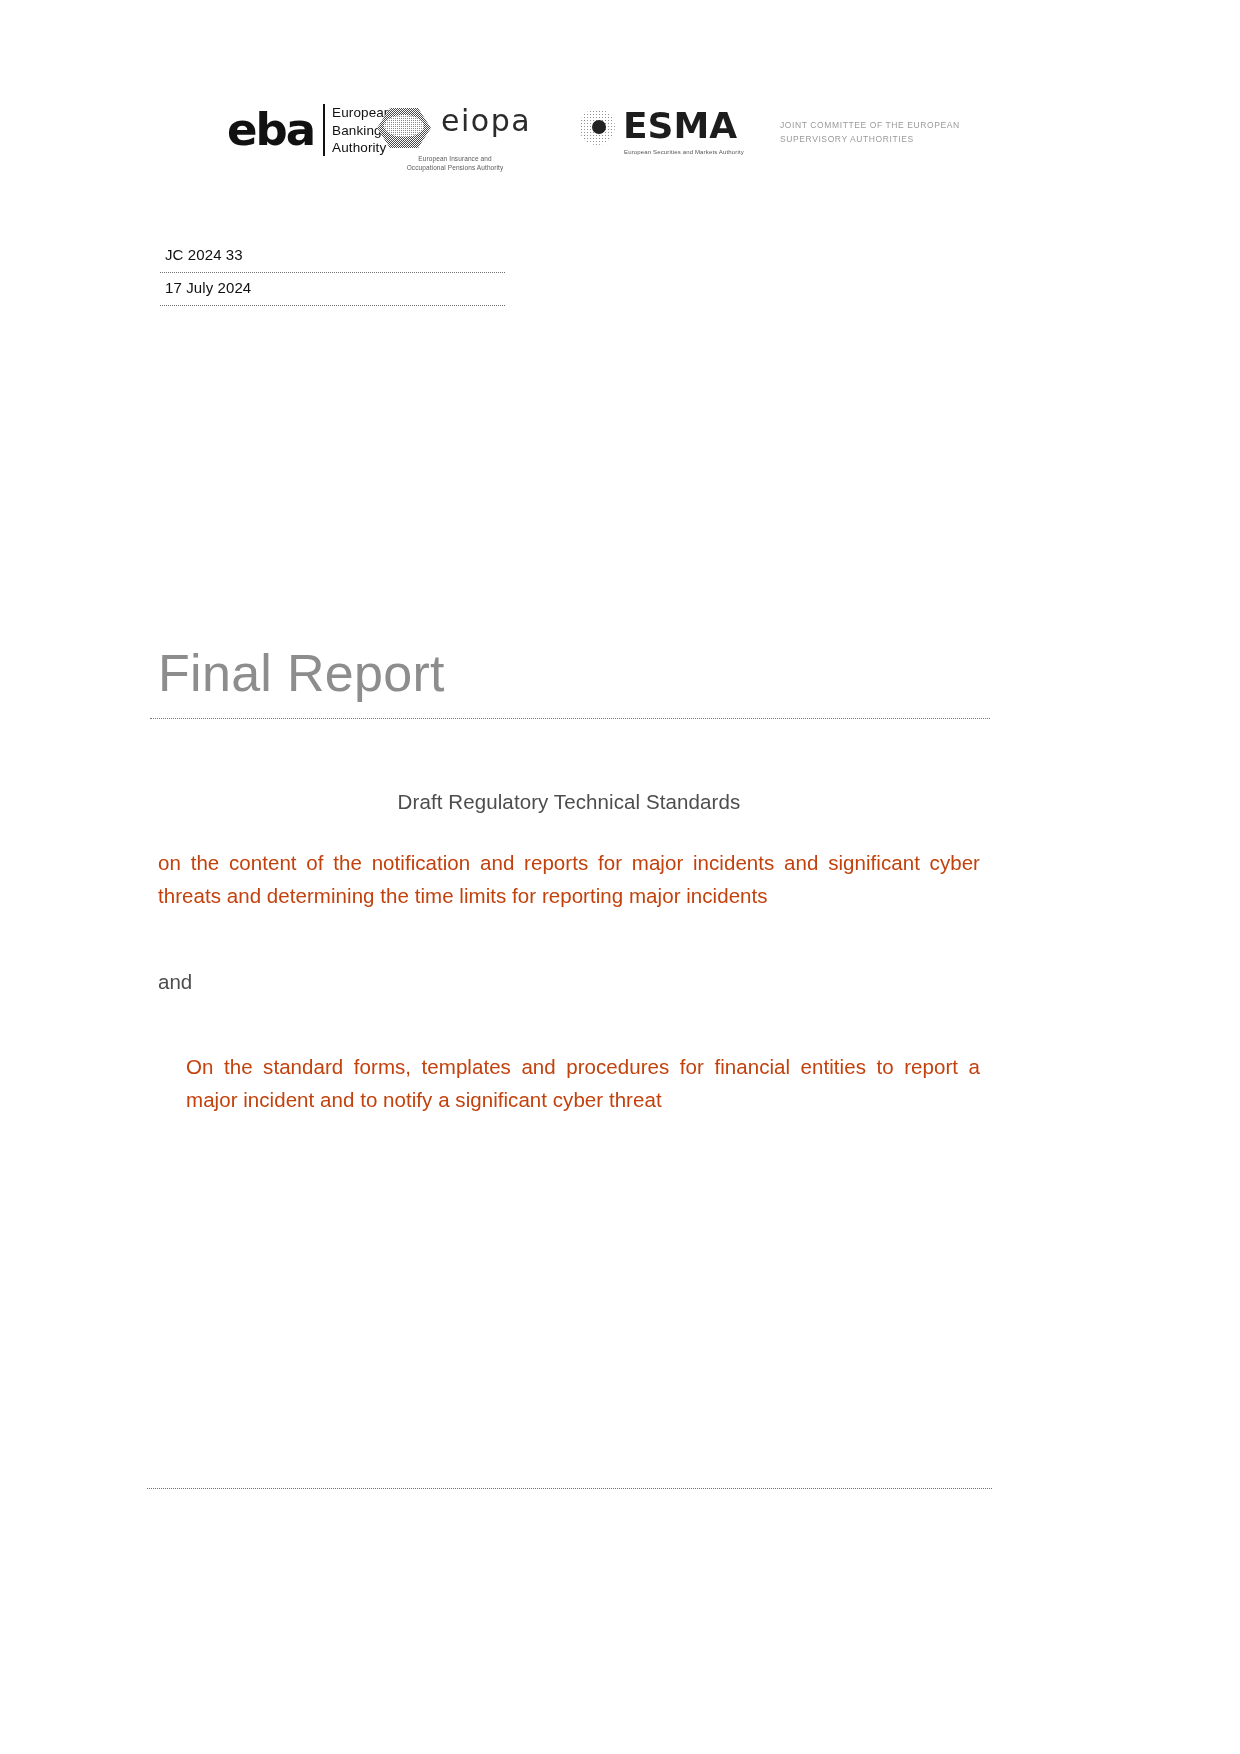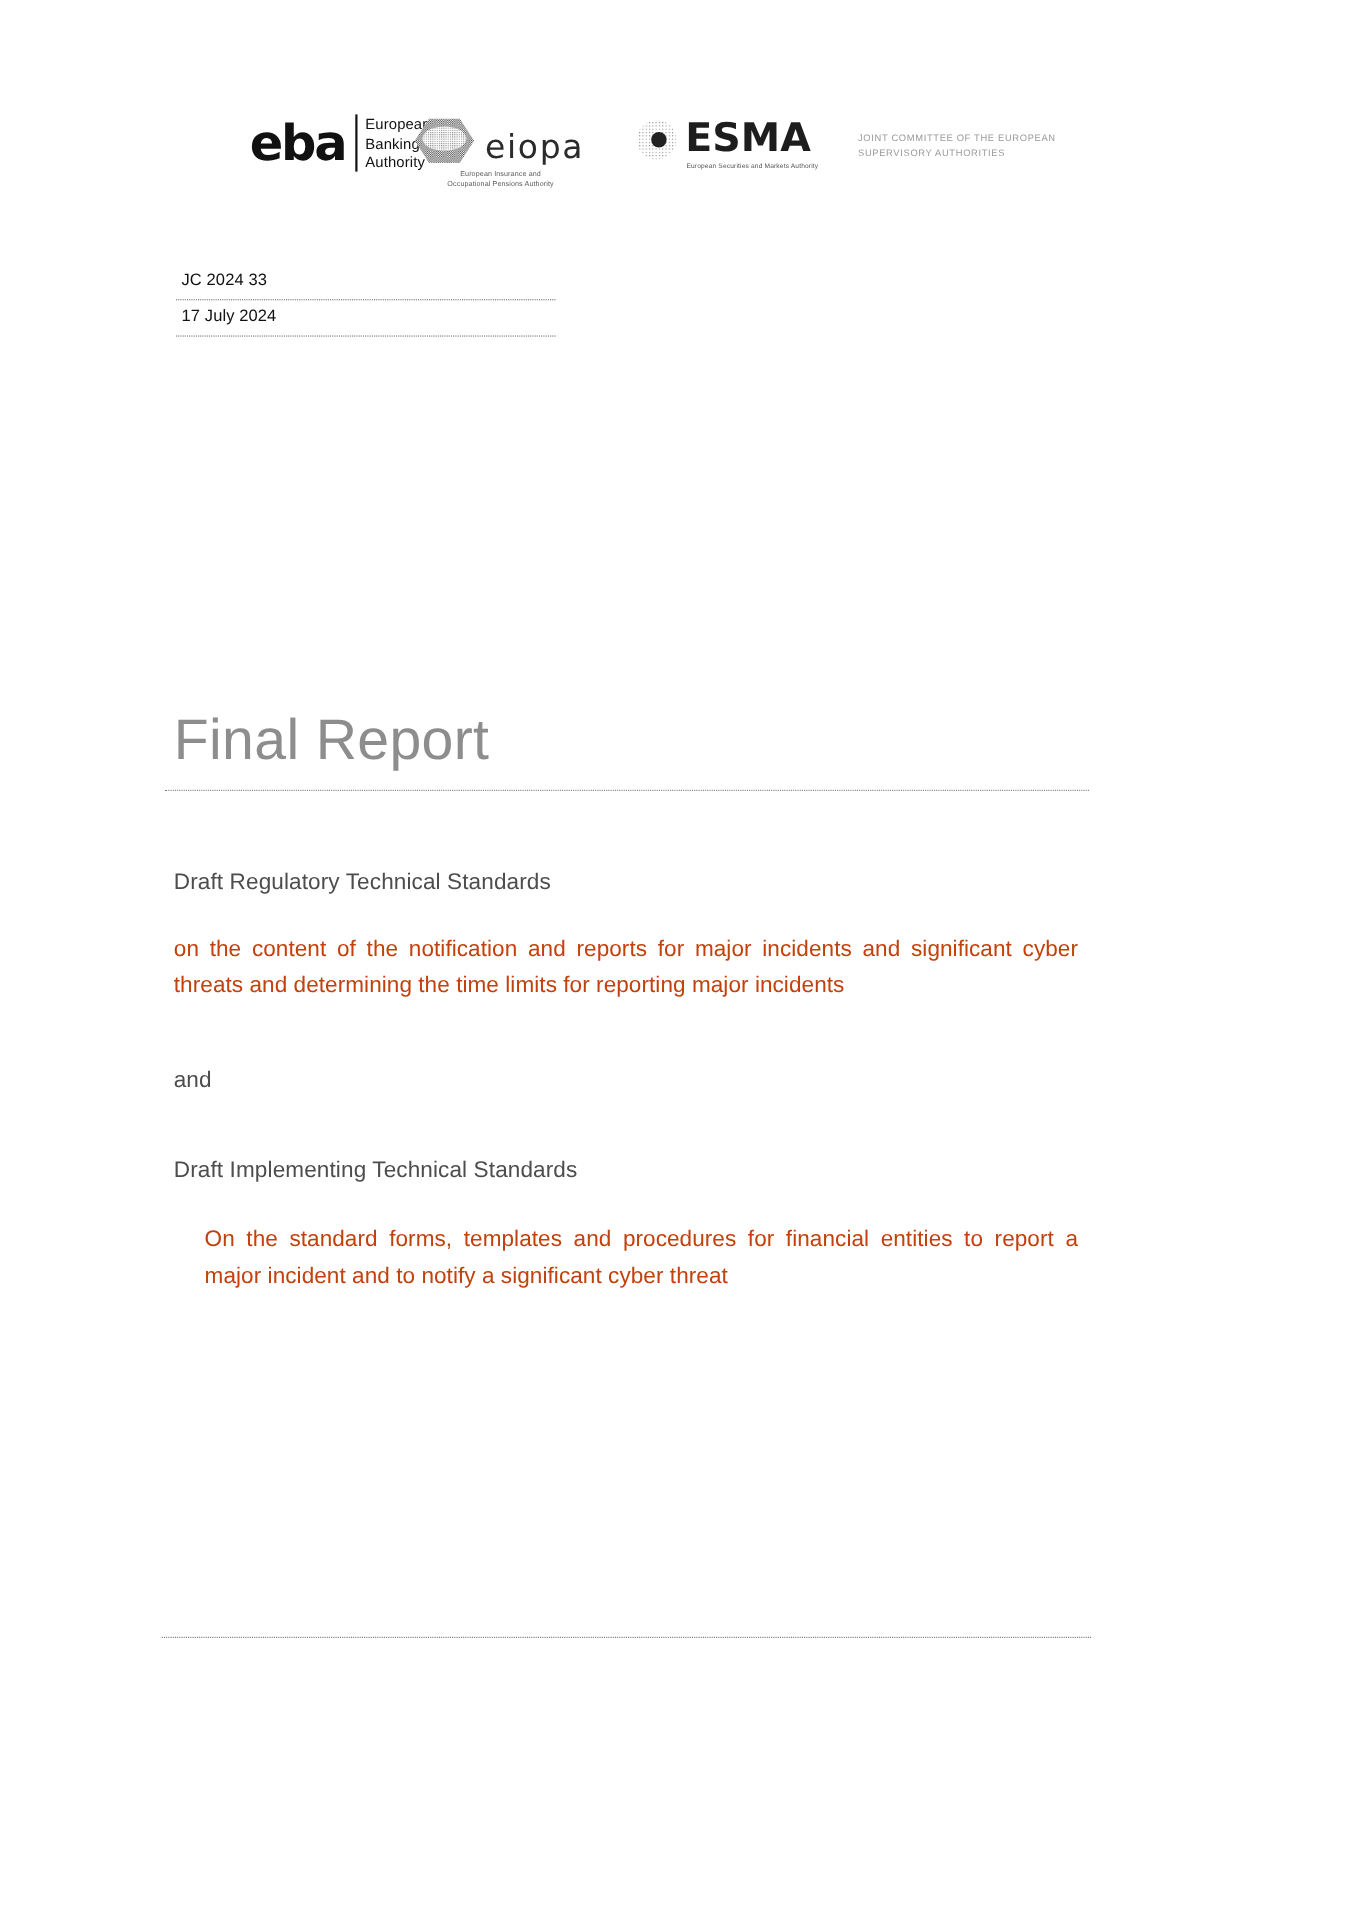--- a/index.html
+++ b/index.html
@@ -31,21 +31,21 @@
     width:2px; height:52px; background:#111;
     margin:0 7px 0 9px;
   }
   .eba-words{
     font-size:13.5px; line-height:1.30; color:#111;
     letter-spacing:0.1px;
   }
 
   
   .eiopa{ position:absolute; left:215px; top:10px; text-align:center; }
-  .eiopa-top{ display:flex; align-items:flex-end; gap:8px; }
+  .eiopa-top{ display:flex; align-items:flex-start; gap:8px; }
   .eiopa-hex{
     width:58px; height:44px; position:relative;
   }
   .eiopa-hex svg{ display:block; }
   .eiopa-word{
     font-family:"DejaVu Sans", sans-serif;
     font-size:30px; font-weight:400; letter-spacing:1.5px;
     color:#2b2b2b; line-height:1;
   }
   .eiopa-caption{
@@ -95,21 +95,21 @@
     letter-spacing:0.3px; padding-left:8px; line-height:1.1;
   }
   .title-rule{
     margin-top:16px; height:0; border-top:1px dotted #7a7a7a;
   }
 
   
   .body-wrap{ position:absolute; left:158px; top:788px; width:822px; }
   .b-head{
     font-size:20.5px; color:#4d4d4d; letter-spacing:0.1px;
-    margin:0 0 30px 0; line-height:1.35;
+    margin:0 0 30px 0; line-height:1.35;text-align:center;
   }
   .b-para{
     font-size:20.5px; color:#c2410c; line-height:1.62;
     text-align:justify; margin:0 0 58px 0;
     letter-spacing:0.05px;
   }
   .b-and{
     font-size:20.5px; color:#4d4d4d; margin:0 0 56px 0;
   }
   .b-head2{ margin-bottom:32px; }
@@ -206,19 +206,18 @@
 
   <div class="title-wrap">
     <div class="doc-title">Final Report</div>
     <div class="title-rule"></div>
   </div>
 
   <div class="body-wrap">
     <p class="b-head">Draft Regulatory Technical Standards</p>
     <p class="b-para">on the content of the notification and reports for major incidents and significant cyber threats and determining the time limits for reporting major incidents</p>
     <p class="b-and">and</p>
-    <p class="b-head b-head2">Draft Implementing Technical Standards</p>
     <p class="b-para b-last">On the standard forms, templates and procedures for financial entities to report a major incident and to notify a significant cyber threat</p>
   </div>
 
   <div class="footer-rule"></div>
 
 </div>
 
 </body></html>

